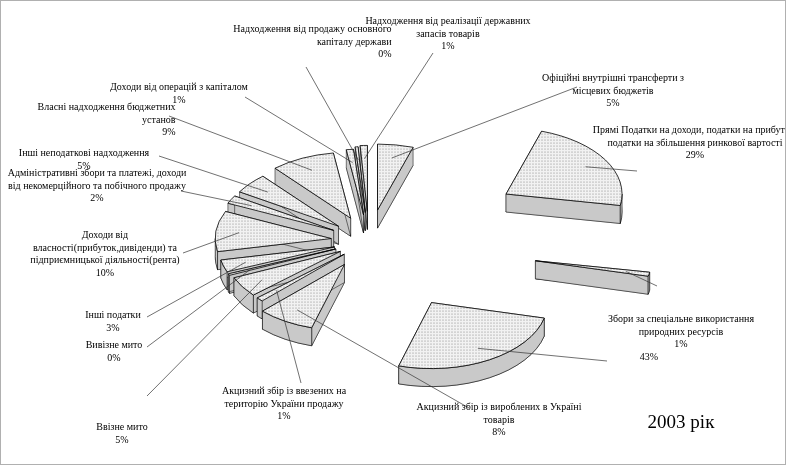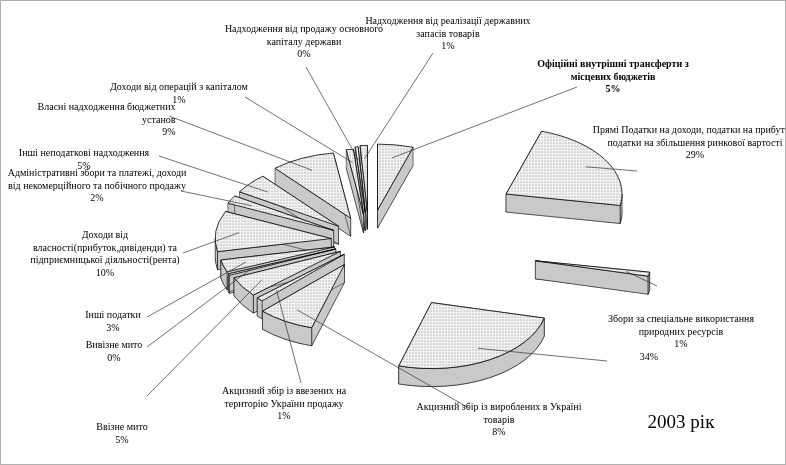--- a/index.html
+++ b/index.html
@@ -176,34 +176,34 @@
       <line x1="146" y1="316" x2="244.68797056667654" y2="261.1635548084857" stroke="#333333" stroke-width="0.7"></line>
       <line x1="182" y1="252" x2="238.02244294596386" y2="231.66752647151176" stroke="#333333" stroke-width="0.7"></line>
       <line x1="180" y1="190" x2="250.5894757425878" y2="204.69382695614027" stroke="#333333" stroke-width="0.7"></line>
       <line x1="158" y1="155" x2="266.80336060600007" y2="191.07200833569826" stroke="#333333" stroke-width="0.7"></line>
       <line x1="168" y1="115" x2="310.95976491825024" y2="169.25433343397094" stroke="#333333" stroke-width="0.7"></line>
       <line x1="244" y1="96" x2="351.59989364990605" y2="161.58078802644133" stroke="#333333" stroke-width="0.7"></line>
       <line x1="305" y1="66" x2="357.3285426358587" y2="158.9789107959208" stroke="#333333" stroke-width="0.7"></line>
       <line x1="432" y1="52" x2="363.4878077938907" y2="157.653803056229" stroke="#333333" stroke-width="0.7"></line>
     </svg>
   <div id="labels-layer">
-      <div class="slice-label" style="left: 524.5px; top: 57px; width: 175px; font-weight: bold;">
+      <div class="slice-label" style="left: 524.5px; top: 71px; width: 175px;">
         <div>Офіційні внутрішні трансферти з місцевих бюджетів</div>
         <div>5%</div>
       </div>
       <div class="slice-label" style="left: 553px; top: 123px; width: 210px; margin-left: 36px;">
         <div>Прямі Податки на доходи, податки на прибуток, податки на збільшення ринкової вартості</div>
         <div>29%</div>
       </div>
       <div class="slice-label" style="left: 595px; top: 272px; width: 170px; margin-top: 40px;">
         <div>Збори за спеціальне використання природних ресурсів</div>
         <div>1%</div>
       </div>
       <div class="slice-label" style="left: 563px; top: 350px; width: 170px;">
-        <div>34%</div>
+        <div>43%</div>
       </div>
       <div class="slice-label" style="left: 413px; top: 400px; width: 170px;">
         <div>Акцизний збір із вироблених в Україні товарів</div>
         <div>8%</div>
       </div>
       <div class="slice-label" style="left: 200.5px; top: 384px; width: 165px;">
         <div>Акцизний збір із ввезених на територію України продажу</div>
         <div>1%</div>
       </div>
       <div class="slice-label" style="left: 71px; top: 396px; width: 100px; margin-top: 24px;">
@@ -231,21 +231,21 @@
         <div>5%</div>
       </div>
       <div class="slice-label" style="left: 19.5px; top: 100px; width: 155px; text-align: right;">
         <div>Власні надходження бюджетних установ</div>
         <div>9%</div>
       </div>
       <div class="slice-label" style="left: 98px; top: 80px; width: 160px;">
         <div>Доходи від операцій з капіталом</div>
         <div>1%</div>
       </div>
-      <div class="slice-label" style="left: 215.5px; top: 22px; width: 175px;">
+      <div class="slice-label" style="left: 215.5px; top: 22px; width: 175px; text-align: right;">
         <div>Надходження від продажу основного капіталу держави</div>
         <div>0%</div>
       </div>
       <div class="slice-label" style="left: 362px; top: 14px; width: 170px;">
         <div>Надходження від реалізації державних запасів товарів</div>
         <div>1%</div>
       </div>
     </div>
   <div class="chart-title">2003 рік</div>
 </div>

